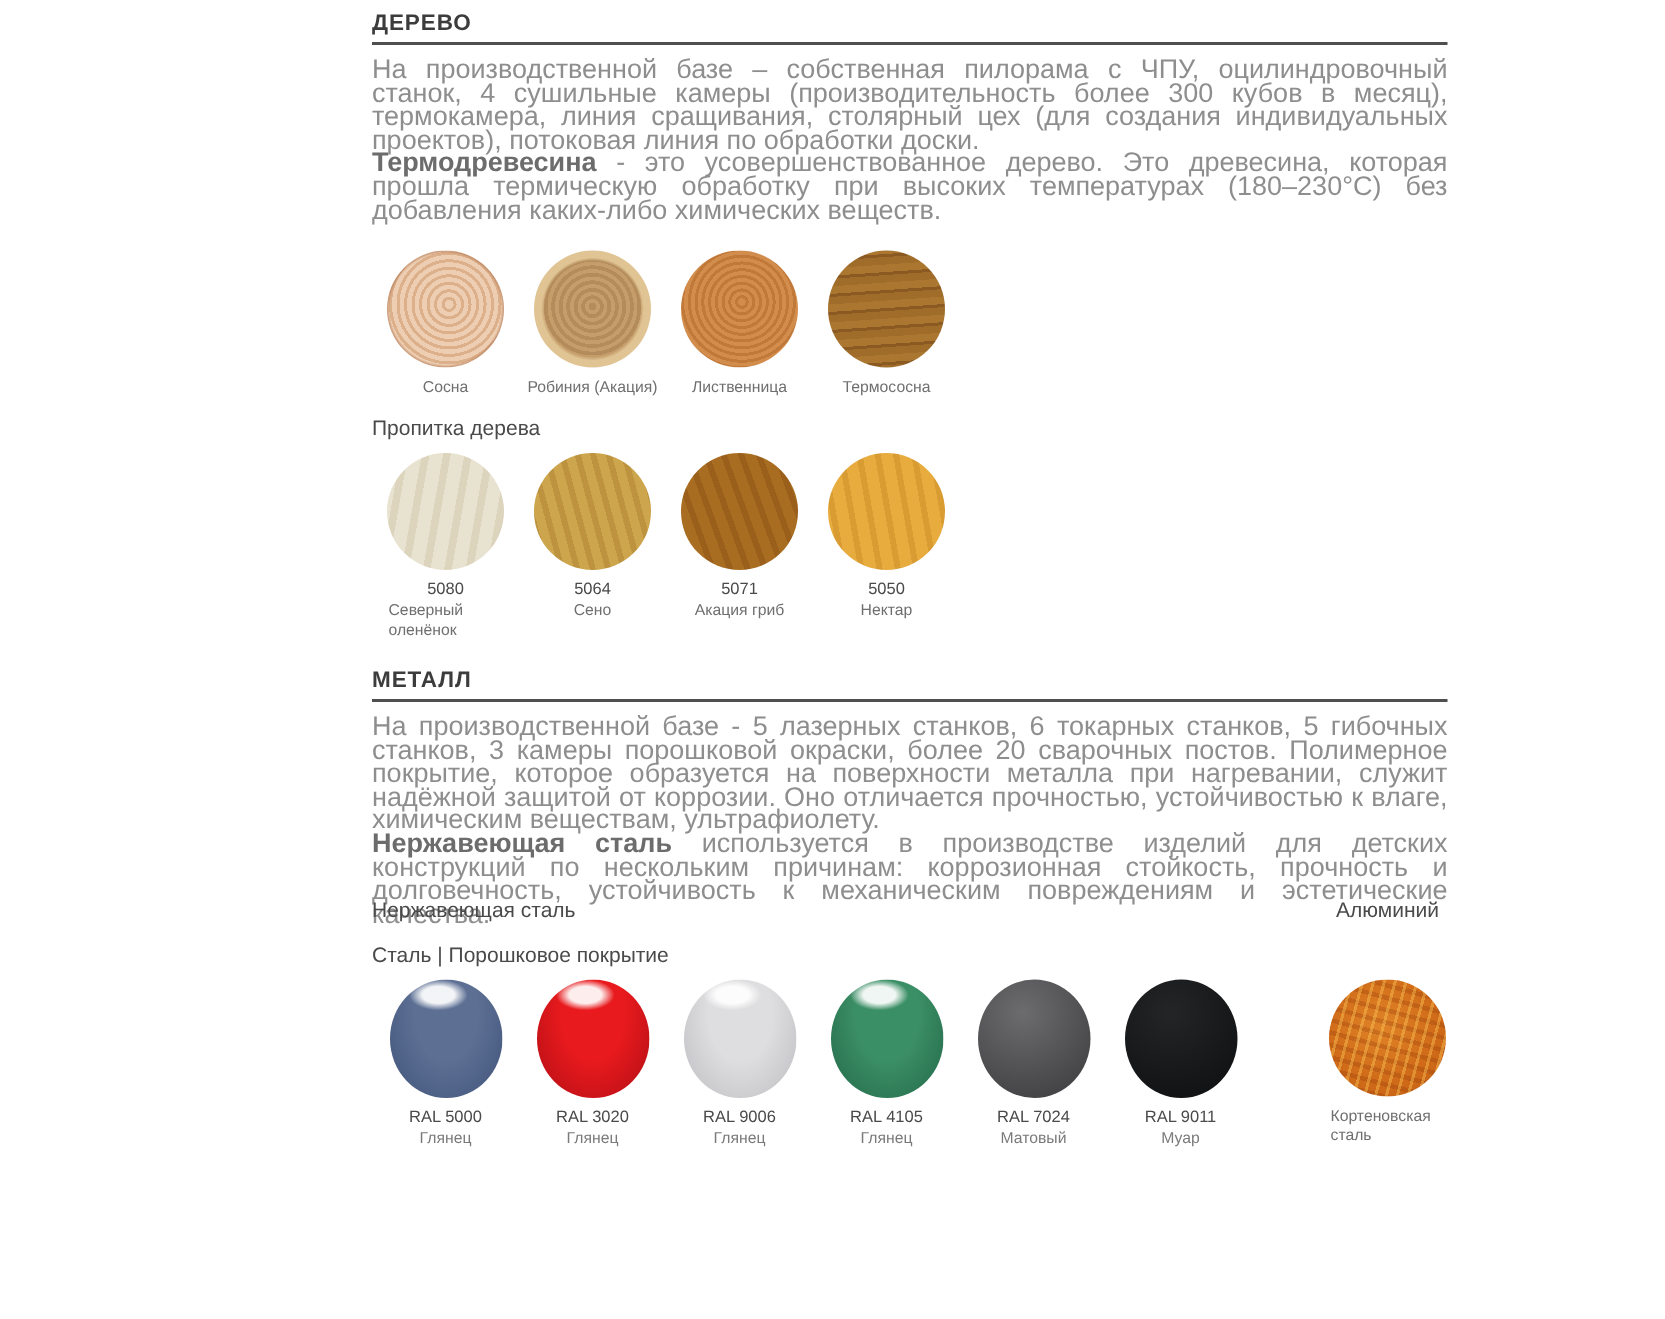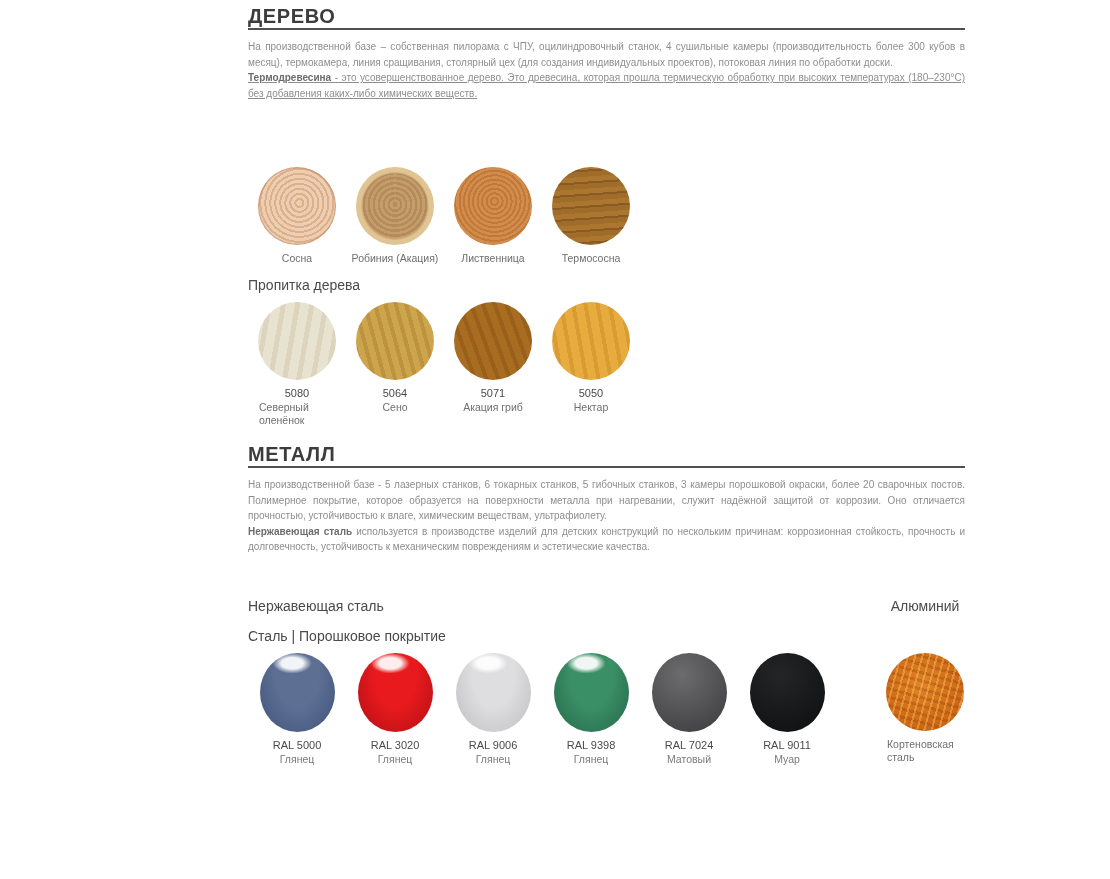--- a/index.html
+++ b/index.html
@@ -3,26 +3,26 @@
 <meta charset="utf-8">
 <style>
   html,body { margin:0; padding:0; background:#ffffff; }
   .page {
     position:relative; width:1110px; height:879px; background:#ffffff;
     font-family:"Liberation Sans", sans-serif; overflow:hidden;
   }
   .content { position:absolute; left:248px; top:7px; width:717px; }
 
   .section-title {
-    font-size:20px; font-weight:bold; color:#3c3c3c; letter-spacing:.6px; line-height:18px;
+    font-size:15px; font-weight:bold; color:#3c3c3c; letter-spacing:.6px; line-height:18px;
   }
   .rule { border:none; border-top:2px solid #4f4f4f; margin:3px 0 0 0; }
 
   .body-text {
-    margin-top:9px; font-size:10px; line-height:15.6px; color:#8e8e8e;
+    margin-top:9px; font-size:18px; line-height:15.6px; color:#8e8e8e;
     text-align:justify;
   }
   .body-text .lead { font-weight:bold; color:#6c6c6c; }
   .para-block-wood { height:110px; }
   .para-block-metal { height:107px; }
 
   .sub-title { font-size:14px; color:#4a4a4a; line-height:17px; }
 
   .swatch-row { display:flex; align-items:flex-start; }
   .swatch-col { width:98px; display:flex; flex-direction:column; align-items:center; }
@@ -114,21 +114,21 @@
 <body>
 
 <div class="page">
   <div class="content">
 
     <div class="section-title">ДЕРЕВО</div>
     <hr class="rule">
 
     <div class="para-block-wood">
       <div class="body-text">На производственной базе – собственная пилорама с ЧПУ, оцилиндровочный станок, 4 сушильные камеры (производительность более 300 кубов в месяц), термокамера, линия сращивания, столярный цех (для создания индивидуальных проектов), потоковая линия по обработки доски.</div>
-      <div class="body-text" style="margin-top:0;text-decoration:underline;"><span class="lead">Термодревесина</span><span> - это усовершенствованное дерево. Это древесина, которая прошла термическую обработку при высоких температурах (180–230°С) без добавления каких-либо химических веществ.</span></div>
+      <div class="body-text" style="margin-top:0;"><span class="lead">Термодревесина</span><span> - это усовершенствованное дерево. Это древесина, которая прошла термическую обработку при высоких температурах (180–230°С) без добавления каких-либо химических веществ.</span></div>
     </div>
 
     <div class="swatch-row row-wood">
       <div class="swatch-col">
         <div class="circle c78 tex-pine" style="--c1: #eeceb2; --c2: #ddb08c;"></div>
         <div class="swatch-label">Сосна</div>
       </div>
       <div class="swatch-col">
         <div class="circle c78 tex-robinia" style="--c1: #b48c5c; --c2: #c59d6b;"></div>
         <div class="swatch-label">Робиния (Акация)</div>
@@ -195,21 +195,21 @@
         <div class="swatch-code">RAL 3020</div>
         <div class="swatch-finish">Глянец</div>
       </div>
       <div class="swatch-col">
         <div class="sphere-ral tex-gloss" style="--c1: #dedee0; --c2: #c0c0c4;"></div>
         <div class="swatch-code">RAL 9006</div>
         <div class="swatch-finish">Глянец</div>
       </div>
       <div class="swatch-col">
         <div class="sphere-ral tex-gloss" style="--c1: #3b8f66; --c2: #256b4b;"></div>
-        <div class="swatch-code">RAL 9398</div>
+        <div class="swatch-code">RAL 4105</div>
         <div class="swatch-finish">Глянец</div>
       </div>
       <div class="swatch-col">
         <div class="sphere-ral tex-matte-sphere" style="--c1: #6c6c6e; --c2: #454547;"></div>
         <div class="swatch-code">RAL 7024</div>
         <div class="swatch-finish">Матовый</div>
       </div>
       <div class="swatch-col">
         <div class="sphere-ral tex-matte-sphere" style="--c1: #232527; --c2: #121315;"></div>
         <div class="swatch-code">RAL 9011</div>

